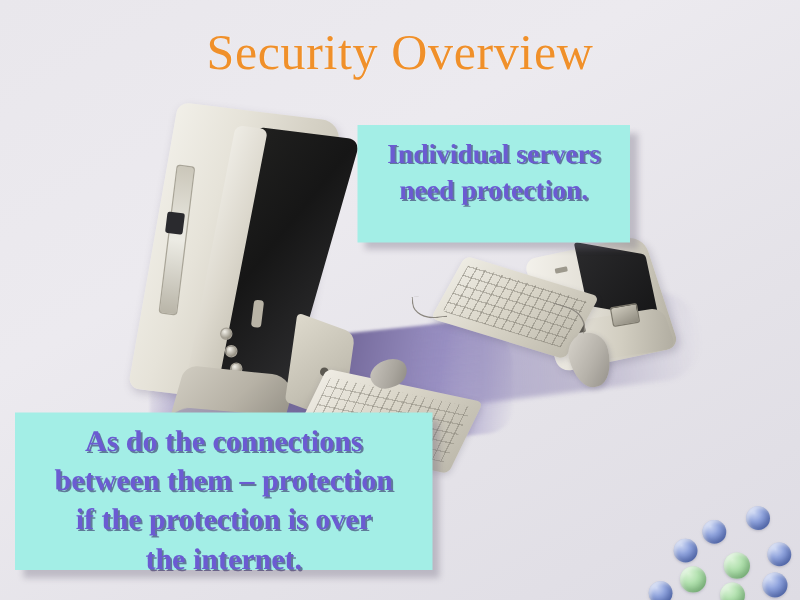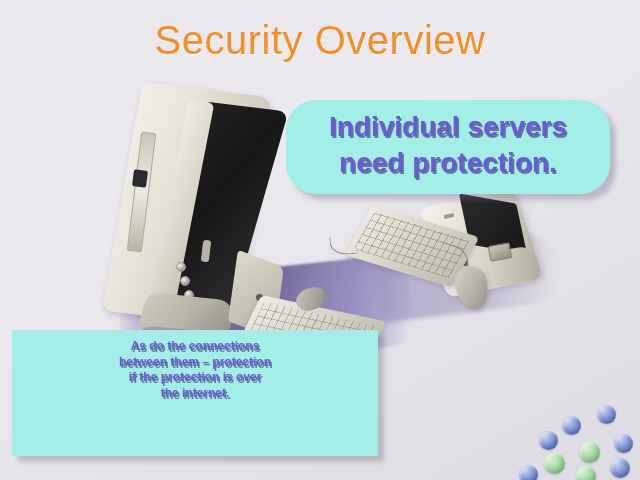--- a/index.html
+++ b/index.html
@@ -5,21 +5,21 @@
   html, body {
     margin: 0;
     padding: 0;
     background: #ffffff;
   }
   #slide {
     position: relative;
     width: 640px;
     height: 480px;
     overflow: hidden;
-    font-family: Liberation Sans, sans-serif;
+    font-family: Liberation Serif, serif;
     background: linear-gradient(150deg, #e9e7ec 0%, #eceaef 35%, #e4e2e8 70%, #dedce4 100%);
   }
 
   
   #slide-title {
     position: absolute;
     left: 0;
     top: 18px;
     width: 640px;
     text-align: center;
@@ -266,29 +266,28 @@
     color: #6b5bd2;
     font-weight: bold;
     text-align: center;
     box-shadow: 6px 6px 5px rgba(105,100,120,0.33);
     text-shadow: 1.5px 1.5px 0 rgba(40,30,90,0.55);
     line-height: 1.30;
     box-sizing: border-box;
   }
   #callout-top {
     left: 286px; top: 100px;
-    width: 324px; height: 94px;
-    font-size: 28px;
+    width: 218px; height: 94px;
+    font-size: 22px;
     padding-top: 9px;
-    border-radius: 30px;
   }
   #callout-bottom {
     left: 12px; top: 330px;
-    width: 366px; height: 126px;
-    font-size: 12px;
+    width: 334px; height: 126px;
+    font-size: 24px;
     padding-top: 9px;
   }
   .callout .line { display: block; white-space: nowrap; }
 
   
   .sphere {
     position: absolute;
     border-radius: 50%;
     box-shadow: 0 1px 2px rgba(120,120,140,0.35),
                 inset -2px -3px 5px rgba(0,0,0,0.16),

